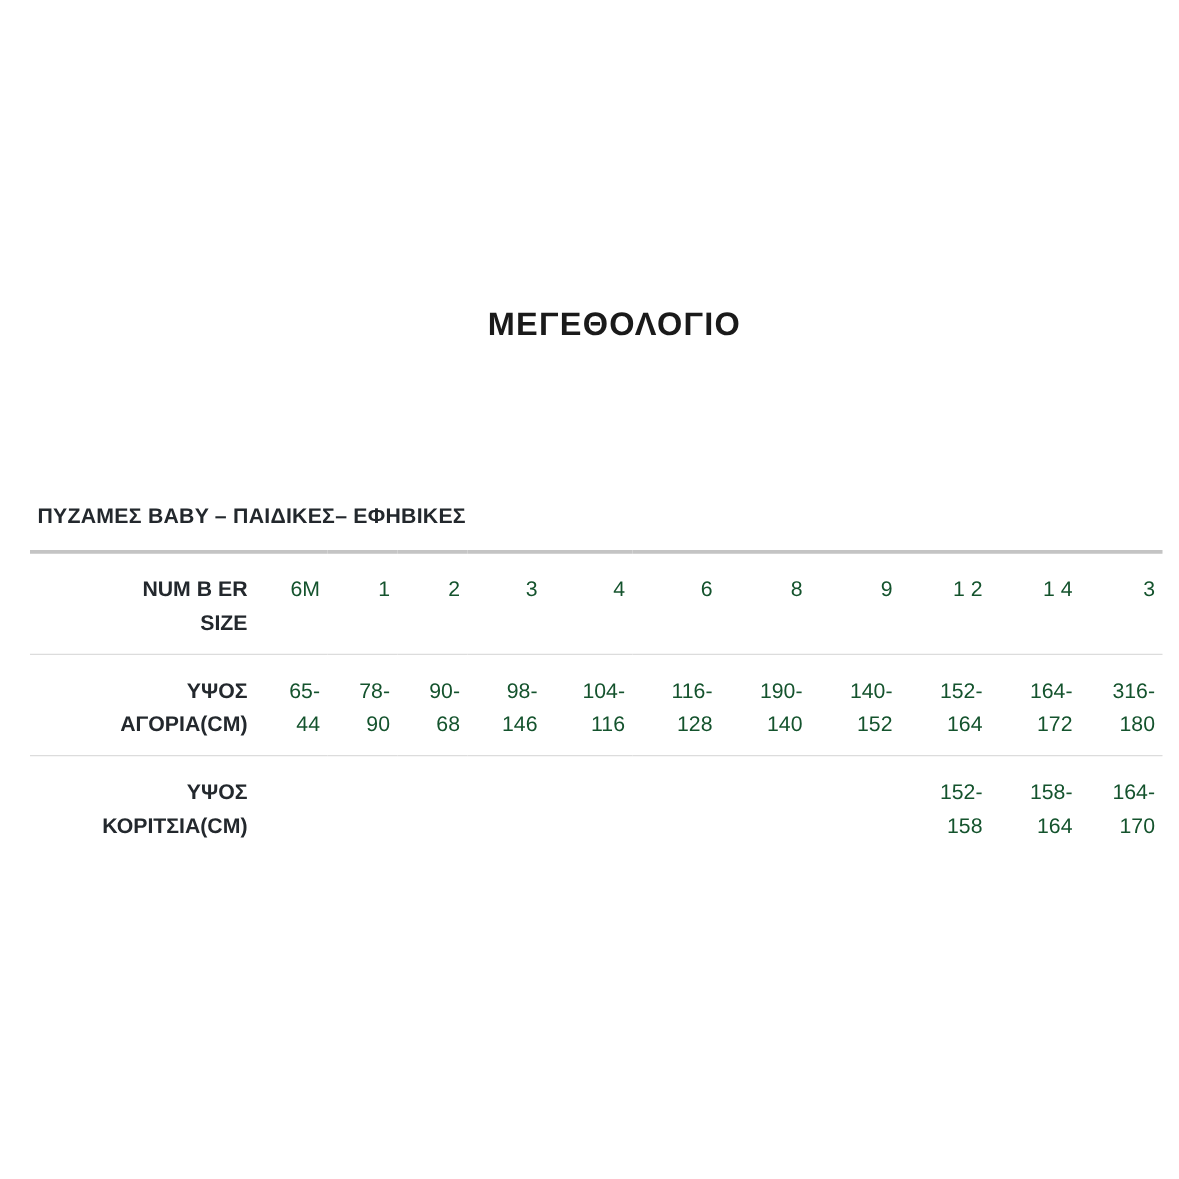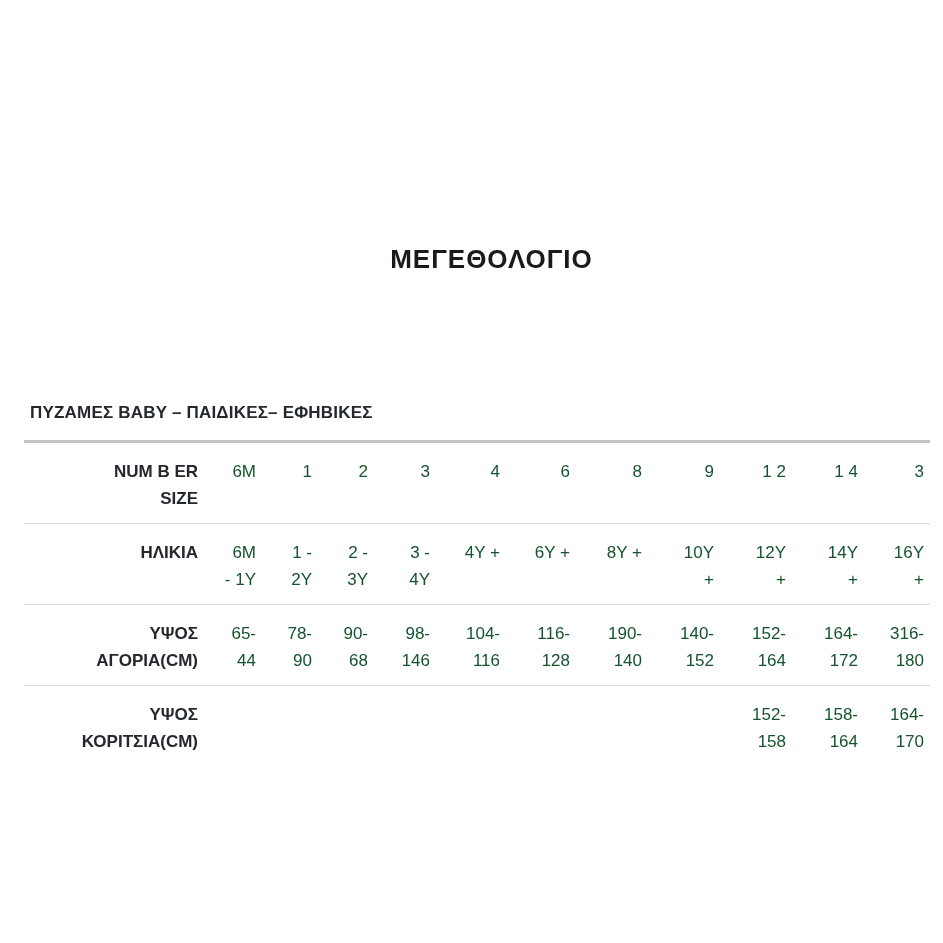--- a/index.html
+++ b/index.html
@@ -102,42 +102,20 @@
       <td>3</td>
       <td>4</td>
       <td>6</td>
       <td>8</td>
       <td>9</td>
       <td>1 2</td>
       <td>1 4</td>
       <td>3</td>
     </tr>
     <tr>
-      <th>ΗΛΙΚΙΑ</th>
-      <td>6M
-- 1Y</td>
-      <td>1 -
-2Y</td>
-      <td>2 -
-3Y</td>
-      <td>3 -
-4Y</td>
-      <td>4Y +</td>
-      <td>6Y +</td>
-      <td>8Y +</td>
-      <td>10Y
-+</td>
-      <td>12Y
-+</td>
-      <td>14Y
-+</td>
-      <td>16Y
-+</td>
-    </tr>
-    <tr>
       <th>ΥΨΟΣ
 ΑΓΟΡΙΑ(CM)</th>
       <td>65-
 44</td>
       <td>78-
 90</td>
       <td>90-
 68</td>
       <td>98-
 146</td>

